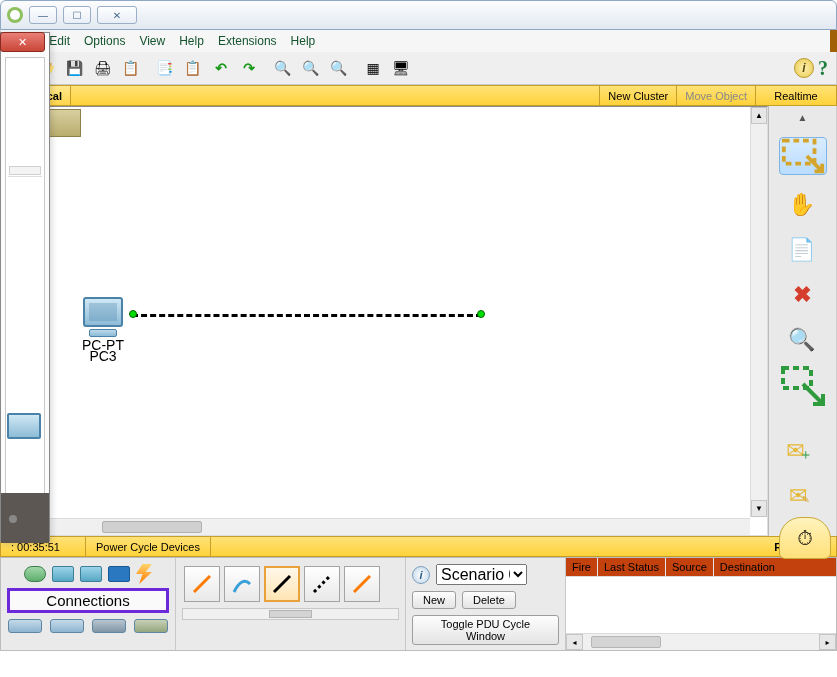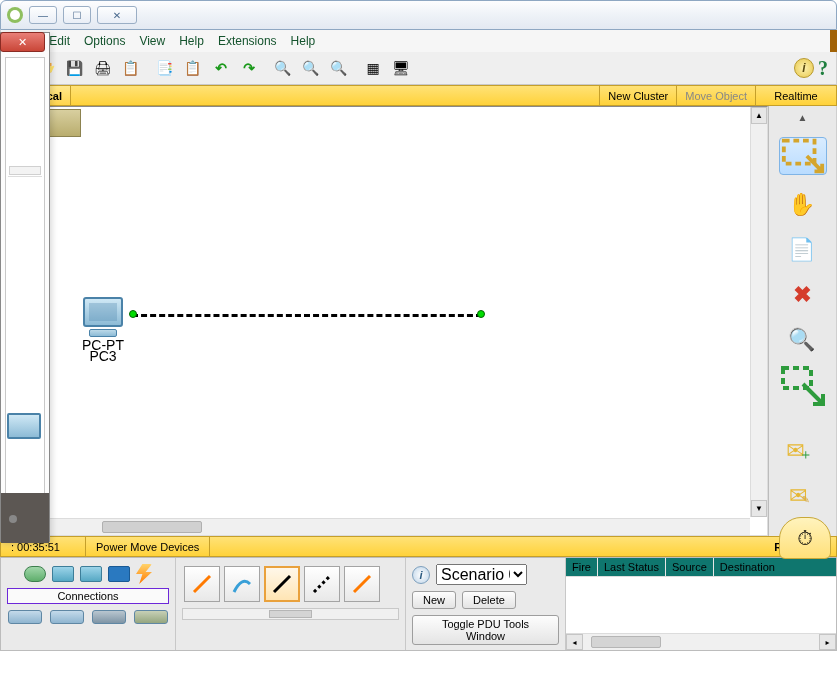--- a/index.html
+++ b/index.html
@@ -69,41 +69,41 @@
 .statusbar .rt{ margin-left:auto; font-weight:bold; padding:0 16px;}
 
 
 .dock{ display:flex; height:94px; border:1px solid #bcbcbc; background:#eaeaea;}
 .dockcol{ border-right:1px solid #c8c8c8; padding:6px; display:flex; flex-direction:column;}
 .dev-icons{ display:flex; gap:6px; align-items:center; justify-content:center;}
 .dev-icons .dico{ width:22px; height:16px; background:linear-gradient(#9cd4e9,#56a8c4); border:1px solid #3d7e99; border-radius:2px;}
 .dico.rtr{ background:linear-gradient(#a0d6a9,#5fae6c); border-color:#3d7e4d; border-radius:9px;}
 .dico.wrl{ background:#2a79c0; border-color:#1a5a94;}
 .dico.bolt{ background:linear-gradient(#ffd36b,#ff7a00); border:none; clip-path:polygon(40% 0,100% 0,60% 40%,100% 40%,20% 100%,40% 50%,0 50%); width:16px; height:20px;}
-.connlabel{ text-align:center; font-size:11px; border:1px solid #6d28d9; background:#fafafa; margin-top:4px; padding:1px;}
+.connlabel{ text-align:center; font-size:15px; border:3px solid #6d28d9; background:#fafafa; margin-top:4px; padding:1px;}
 .subicons{ display:flex; gap:8px; margin-top:6px; justify-content:center;}
 .subicons .hub{ width:34px; height:14px; background:linear-gradient(#c4daea,#8fb5d0); border:1px solid #5f87a4; border-radius:3px;}
 .conn-picker{ display:flex; gap:4px; padding:2px; align-items:flex-start;}
 .connbtn{ width:36px; height:36px; border:1px solid #a4a4a4; background:linear-gradient(#fff,#e8e8e8); display:flex; align-items:center; justify-content:center;}
 .connbtn.sel{ border:2px solid #e9a13c; background:linear-gradient(#fff7e9,#ffe5b4);}
 .connbtn svg{width:24px;height:24px;}
 .conn-name{ text-align:center; font-size:11px; border:1px solid #bbb; background:#fafafa; margin-top:4px; padding:1px;}
 .scrollmini{ height:12px; border:1px solid #c8c8c8; background:#f0f0f0; margin-top:4px; position:relative;}
 .scrollmini .th{position:absolute; left:40%; width:20%; top:1px; bottom:1px; background:#d4d4d4; border:1px solid #b5b5b5;}
 
 .scenario-col{ flex:0 0 160px; padding:6px; font-size:11px;}
 .scenario-row{ display:flex; align-items:center; gap:6px; margin-bottom:6px;}
 .scenario-row .info{ width:18px;height:18px;border-radius:50%;background:radial-gradient(#fff,#bcd3e8);border:1px solid #7ea0bd;display:flex;align-items:center;justify-content:center;font-weight:bold;font-style:italic;color:#2a5a80;font-size:11px;}
 .scenario-row select{ font-size:16px; width:91px;}
 .btnrow{ display:flex; gap:6px; margin-bottom:6px;}
 .btnrow button, .scenario-col .toggle{ font-size:11px; padding:2px 10px; background:linear-gradient(#fdfdfd,#e4e4e4); border:1px solid #9e9e9e; border-radius:3px;}
 .scenario-col .toggle{ width:100%;}
 
 .pdu-table{ flex:1; background:#fff; display:flex; flex-direction:column;}
-.pdu-header{ display:flex; font-size:11px; border-bottom:1px solid #ddd; background:#0f766e;}
+.pdu-header{ display:flex; font-size:11px; border-bottom:1px solid #ddd; background:#c2410c;}
 .pdu-header .col{ padding:3px 6px; border-right:1px solid #e6e6e6; white-space:nowrap;}
 .pdu-body{ flex:1; position:relative;}
 .pdu-hscroll{ height:17px; background:#f0f0f0; border-top:1px solid #dcdcdc; position:relative;}
 .pdu-hscroll .lt,.pdu-hscroll .rt1{position:absolute;top:0;bottom:0;width:17px;background:#e7e7e7;border:1px solid #c5c5c5;display:flex;align-items:center;justify-content:center;font-size:8px;}
 .pdu-hscroll .lt{left:0;} .pdu-hscroll .rt1{right:0;}
 .pdu-hscroll .th{position:absolute; left:25px; width:70px; top:2px; bottom:2px; background:#d4d4d4; border:1px solid #b5b5b5; border-radius:2px;}
 
 
 .helpicons{ display:flex; gap:4px; align-items:center; padding-right:4px;}
 .circ-i{ width:20px;height:20px;border-radius:50%;background:radial-gradient(#fdf2b0,#e7c74b);border:1px solid #b89a2e;display:flex;align-items:center;justify-content:center;font-weight:bold;font-style:italic;color:#5a4a10;font-size:12px;}
@@ -215,21 +215,21 @@
     <div class="sq" style="color:#e6b733;">✉<span style="color:#2e9c3d;font-size:14px;position:relative;left:-6px;top:4px;">＋</span></div>
     <div class="sq" style="color:#e6b733;">✉<span style="color:#d6a945;font-size:10px;position:relative;left:-6px;top:4px;">✎</span></div>
     <div class="arrow-scroll">▼</div>
   </div>
 </div>
 
 <div class="rt-corner">⏱</div>
 
 <div class="statusbar">
   <div class="seg" style="width:85px;">: 00:35:51</div>
-  <div class="seg">Power Move Devices</div>
+  <div class="seg">Power Cycle Devices</div>
   <div class="rt">Realtime</div>
 </div>
 
 <div class="dock">
   <div class="dockcol" style="width:175px;">
     <div class="dev-icons">
       <div class="dico rtr"></div>
       <div class="dico"></div>
       <div class="dico"></div>
       <div class="dico wrl"></div>
@@ -277,21 +277,21 @@
   </div>
   <div class="dockcol scenario-col">
     <div class="scenario-row">
       <div class="info">i</div>
       <select><option>Scenario 0</option></select>
     </div>
     <div class="btnrow">
       <button>New</button>
       <button>Delete</button>
     </div>
-    <button class="toggle">Toggle PDU Tools Window</button>
+    <button class="toggle">Toggle PDU Cycle Window</button>
   </div>
   <div class="pdu-table">
     <div class="pdu-header">
       <div class="col">Fire</div>
       <div class="col">Last Status</div>
       <div class="col">Source</div>
       <div class="col" style="border-right:none;">Destination</div>
     </div>
     <div class="pdu-body"></div>
     <div class="pdu-hscroll">

